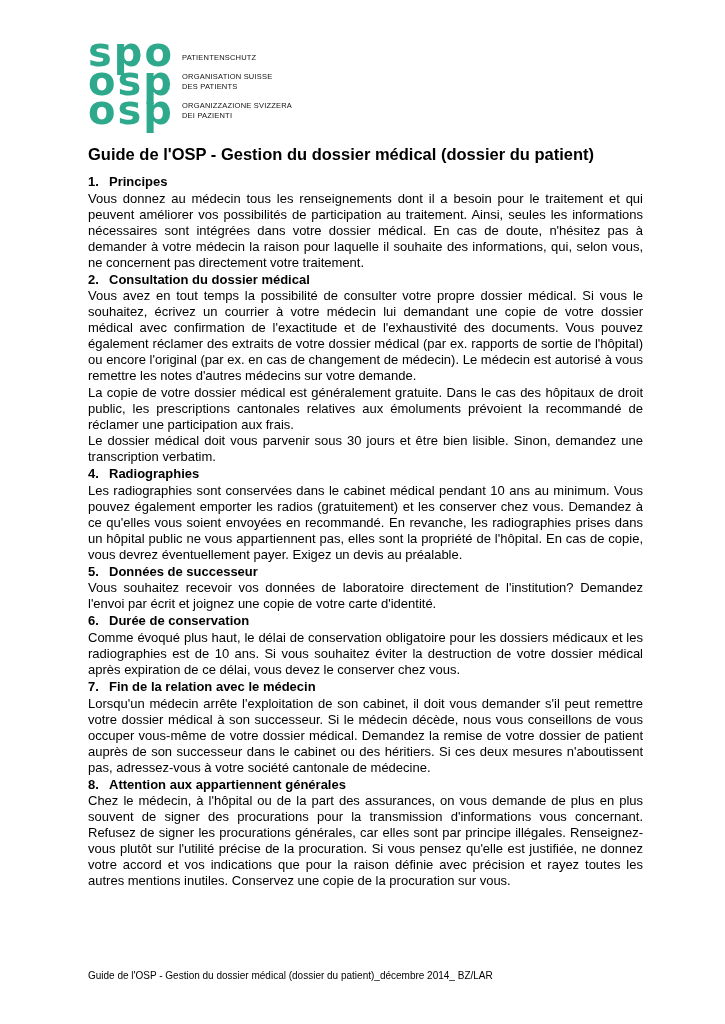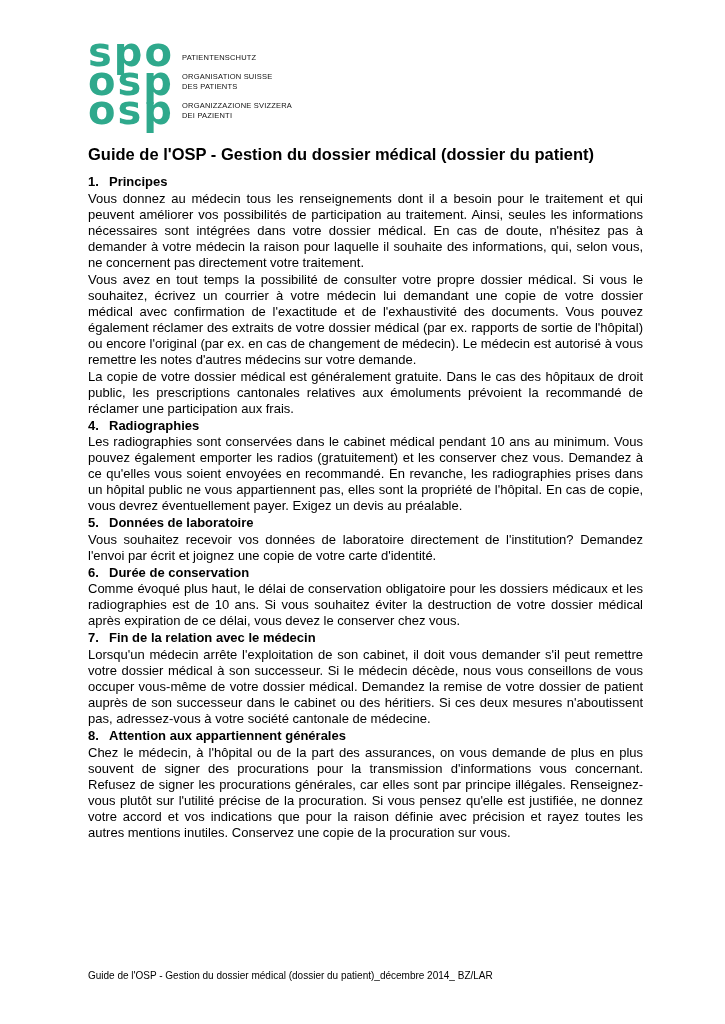--- a/index.html
+++ b/index.html
@@ -91,34 +91,36 @@
   </div>
 
   <h1 class="doc-title">Guide de l'OSP - Gestion du dossier médical (dossier du patient)</h1>
 
   <section class="sec">
     <h2 class="sec-h"><span class="sec-num">1.</span><span>Principes</span></h2>
     <p class="sec-p">Vous donnez au médecin tous les renseignements dont il a besoin pour le traitement et qui peuvent améliorer vos possibilités de participation au traitement. Ainsi, seules les informations nécessaires sont intégrées dans votre dossier médical. En cas de doute, n'hésitez pas à demander à votre médecin la raison pour laquelle il souhaite des informations, qui, selon vous, ne concernent pas directement votre traitement.</p>
   </section>
 
   <section class="sec">
+    <h2 class="sec-h"><span class="sec-num">2.</span><span>Consultation du dossier médical</span></h2>
     <p class="sec-p">Vous avez en tout temps la possibilité de consulter votre propre dossier médical. Si vous le souhaitez, écrivez un courrier à votre médecin lui demandant une copie de votre dossier médical avec confirmation de l'exactitude et de l'exhaustivité des documents. Vous pouvez également réclamer des extraits de votre dossier médical (par ex. rapports de sortie de l'hôpital) ou encore l'original (par ex. en cas de changement de médecin). Le médecin est autorisé à vous remettre les notes d'autres médecins sur votre demande.</p>
   </section>
 
   <section class="sec">
     <p class="sec-p">La copie de votre dossier médical est généralement gratuite. Dans le cas des hôpitaux de droit public, les prescriptions cantonales relatives aux émoluments prévoient la recommandé de réclamer une participation aux frais.</p>
+    <p class="sec-p">Le dossier médical doit vous parvenir sous 30 jours et être bien lisible. Sinon, demandez une transcription verbatim.</p>
   </section>
 
   <section class="sec">
     <h2 class="sec-h"><span class="sec-num">4.</span><span>Radiographies</span></h2>
     <p class="sec-p">Les radiographies sont conservées dans le cabinet médical pendant 10 ans au minimum. Vous pouvez également emporter les radios (gratuitement) et les conserver chez vous. Demandez à ce qu'elles vous soient envoyées en recommandé. En revanche, les radiographies prises dans un hôpital public ne vous appartiennent pas, elles sont la propriété de l'hôpital. En cas de copie, vous devrez éventuellement payer. Exigez un devis au préalable.</p>
   </section>
 
   <section class="sec">
-    <h2 class="sec-h"><span class="sec-num">5.</span><span>Données de laboratoire</span></h2>
+    <h2 class="sec-h"><span class="sec-num">5.</span><span>Données de successeur</span></h2>
     <p class="sec-p">Vous souhaitez recevoir vos données de laboratoire directement de l'institution? Demandez l'envoi par écrit et joignez une copie de votre carte d'identité.</p>
   </section>
 
   <section class="sec">
     <h2 class="sec-h"><span class="sec-num">6.</span><span>Durée de conservation</span></h2>
     <p class="sec-p">Comme évoqué plus haut, le délai de conservation obligatoire pour les dossiers médicaux et les radiographies est de 10 ans. Si vous souhaitez éviter la destruction de votre dossier médical après expiration de ce délai, vous devez le conserver chez vous.</p>
   </section>
 
   <section class="sec">
     <h2 class="sec-h"><span class="sec-num">7.</span><span>Fin de la relation avec le médecin</span></h2>

